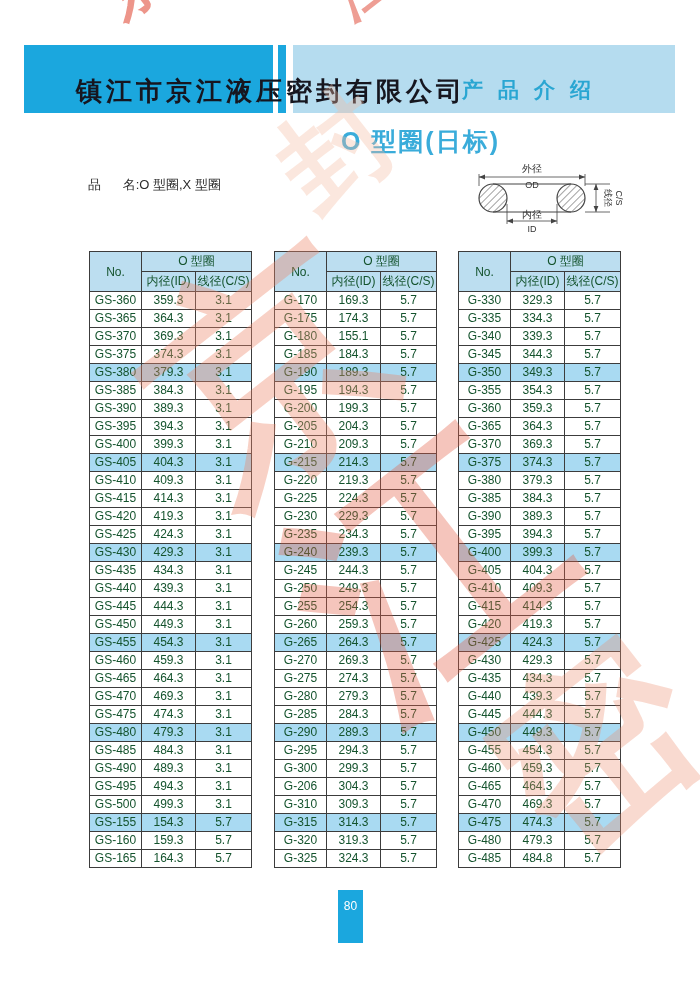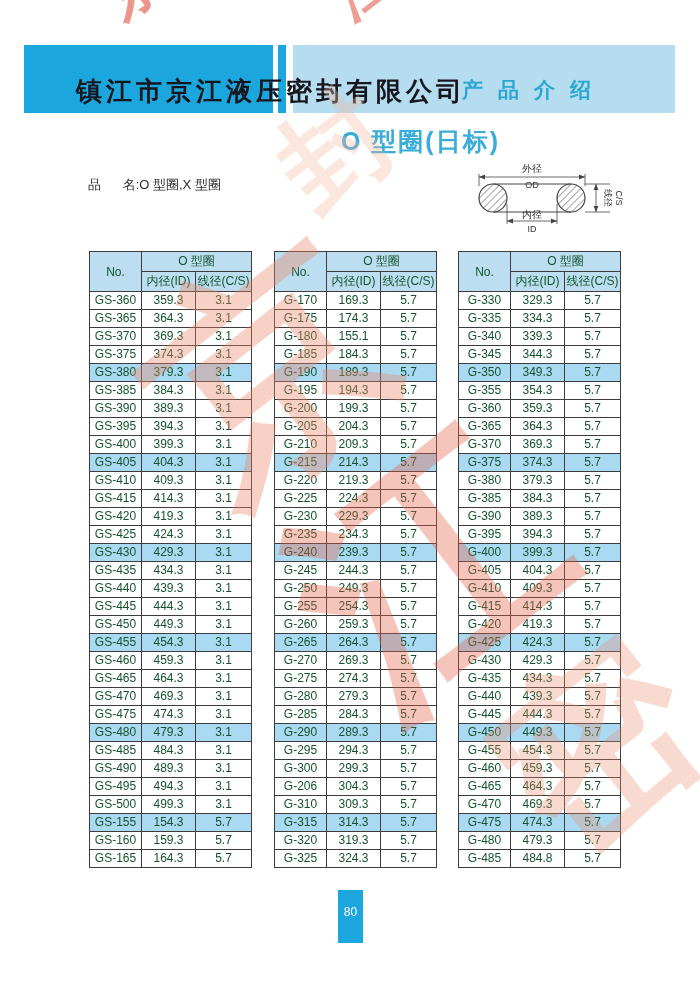--- a/index.html
+++ b/index.html
@@ -51,21 +51,21 @@
     padding:0 1px;background:#fff;overflow:hidden;
   }
   table.tbl th{background:#bcdef0;font-weight:normal;height:19px;}
   table.tbl td{height:17px;line-height:17px;}
   col.c-no{width:52px;} col.c-id{width:54px;} col.c-cs{width:56px;}
   tr.hl td{background:#a9daf2;margin-left:28px;}
 
   
   .page-badge{
     left:338px;top:890px;width:25px;height:53px;background:#1ba7de;
-    color:#fff;font-size:12px;text-align:center;padding-top:15px;
+    color:#fff;font-size:12px;text-align:center;padding-top:9px;
     box-sizing:border-box;
   }
 
   
   .wm{
     position:absolute;pointer-events:none;font-weight:bold;z-index:5;
     font-family:"DejaVu Serif", serif;transform:rotate(-38deg);
     line-height:1;user-select:none;
   }
   .wm-1{left:150px;top:250px;font-size:235px;color:rgba(236,135,105,0.38);}

